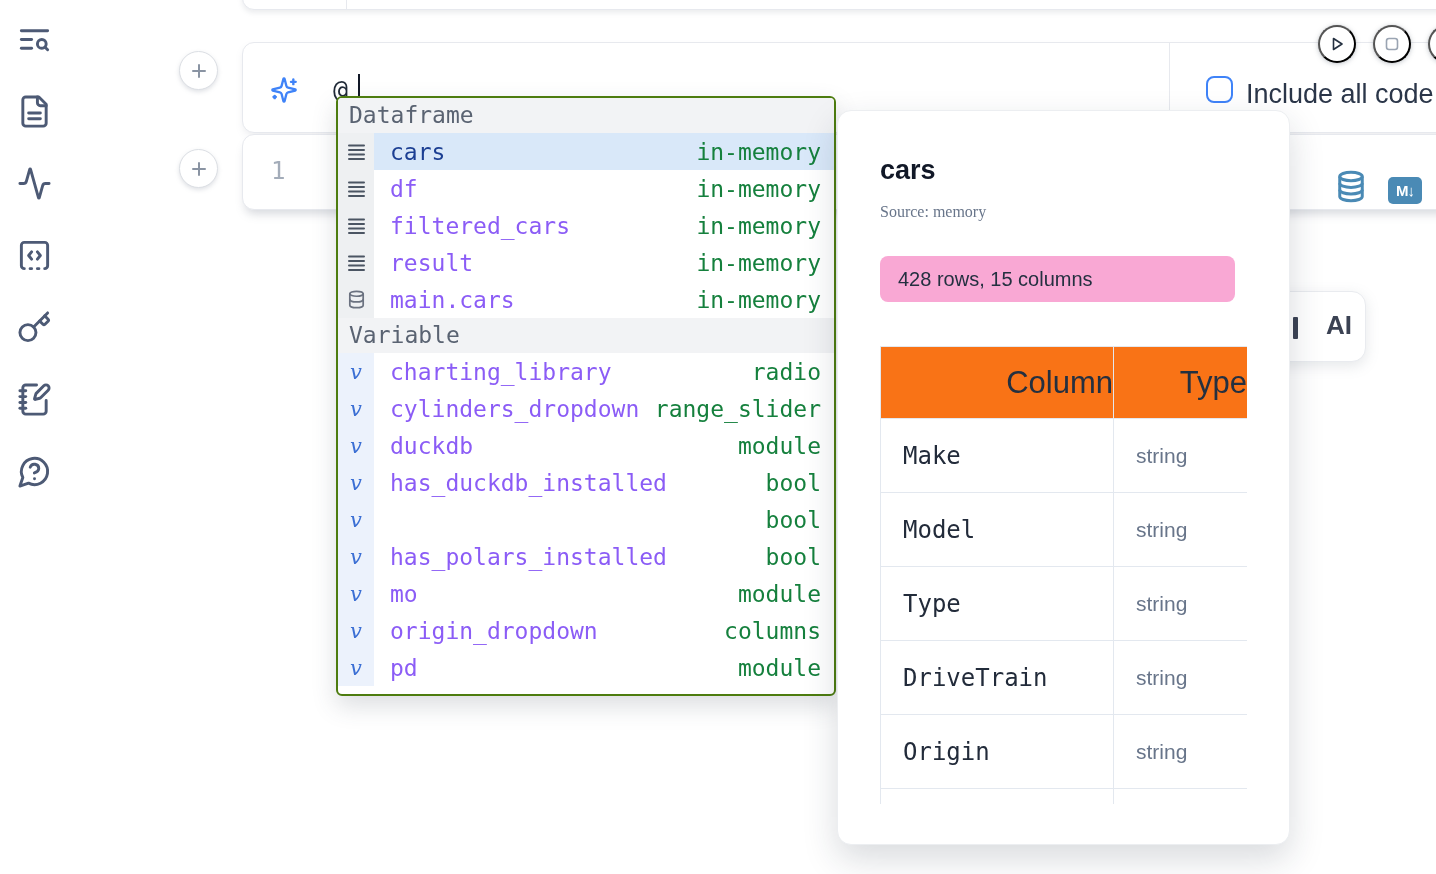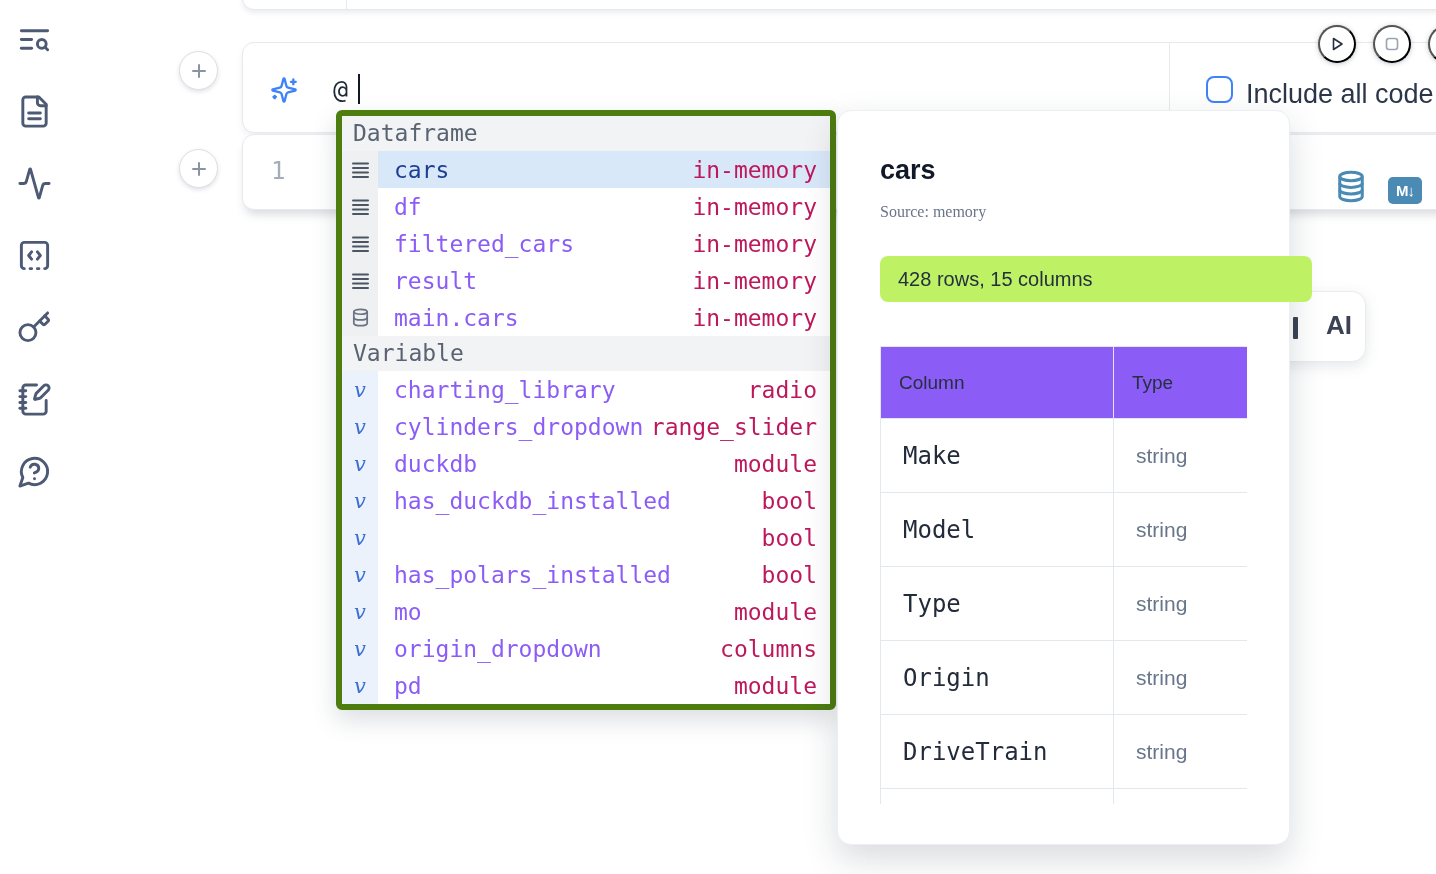--- a/index.html
+++ b/index.html
@@ -50,50 +50,50 @@
     font-weight:bold; font-size:15px; display:flex; align-items:center; justify-content:center;
     letter-spacing:-1px; margin-top:4px; }
 
   
   .add-btn { position:absolute; width:39px; height:39px; border-radius:50%; background:#fff;
     border:1px solid #dcdfe4; box-shadow:0 2px 4px rgba(130,140,155,.25);
     display:flex; align-items:center; justify-content:center; }
   .add-btn svg { width:18px; height:18px; stroke:#8a94a3; stroke-width:2; stroke-linecap:round; }
 
   
-  .dropdown { position:absolute; left:336px; top:110px; width:500px; height:600px;
-    background:#fff; border:6px solid #4d7c0f; border-radius:6px; overflow:hidden; z-index:8;
+  .dropdown { position:absolute; left:336px; top:96px; width:500px; height:600px;
+    background:#fff; border:2px solid #4d7c0f; border-radius:6px; overflow:hidden; z-index:8;
     box-shadow:0 10px 24px rgba(60,70,90,.18); }
   .dd-header { height:35px; line-height:35px; background:#f2f3f5; color:#5a6372;
     font-size:23px; padding-left:11px; }
   .dd-row { height:37px; display:flex; align-items:center; overflow:hidden; background:#fff; }
   .dd-row.selected { background:#d9e8f9; }
   .dd-gutter { width:36px; height:100%; flex:0 0 36px; display:flex; align-items:center;
     justify-content:center; }
   .dd-gutter.kind-df, .dd-gutter.kind-table { background:#eef0f2; }
   .dd-gutter.kind-var { background:#ecf2fc; }
   .dd-gutter svg { width:21px; height:21px; fill:none; stroke-linecap:round; }
   .dd-name { margin-left:16px; font-size:23px; color:#8b5cf6; flex:0 0 auto; white-space:nowrap; }
   .dd-row.selected .dd-name { color:#1c3f93; }
-  .dd-type { margin-left:auto; padding-right:13px; font-size:23px; color:#be185d;
+  .dd-type { margin-left:auto; padding-right:13px; font-size:23px; color:#15803d;
     flex:0 0 auto; white-space:nowrap; }
   .var-glyph { font-family:"DejaVu Serif", serif; font-style:italic; font-size:21px; color:#3b6fd4; }
 
   
   .preview { position:absolute; left:837px; top:110px; width:453px; height:735px;
     background:#fff; border:1px solid #eceef1; border-radius:14px; z-index:10;
     box-shadow:0 14px 34px rgba(30,40,60,.17); padding:44px 42px; }
   .preview-title { font-size:27px; font-weight:bold; color:#111827; }
   .preview-source { margin-top:17px; font-size:16px; color:#68758a;font-family:Liberation Serif, serif; }
-  .preview-badge { margin-top:35px; height:46px; line-height:46px; width:432px;
-    background:#bef264; border-radius:8px; font-size:20px; color:#243040; padding:0 18px; }
+  .preview-badge { margin-top:35px; height:46px; line-height:46px; width:355px;
+    background:#f9a8d4; border-radius:8px; font-size:20px; color:#243040; padding:0 18px; }
   .preview-table-wrap { margin-top:44px; width:367px; height:458px; overflow:hidden; }
   table.schema { border-collapse:collapse; width:367px; table-layout:fixed; }
   table.schema th, table.schema td { border:1px solid #e3e8ef; text-align:left; padding-left:18px; }
-  table.schema th { height:72px; background:#8b5cf6; font-weight:normal; font-size:19px; color:#243040; }
+  table.schema th { height:72px; background:#f97316; font-weight:normal; font-size:31px; color:#243040;text-align:right; }
   table.schema td { height:74px;padding-left:22px; }
   td.col-name { font-size:24px; color:#222b3a; }
   td.col-type { font-size:21px; color:#68758a; }
 
   
   .ai-btn { position:absolute; left:1150px; top:291px; width:216px; height:71px; background:#fff;
     border:1px solid #e9ebef; border-radius:14px; z-index:5;
     box-shadow:0 4px 14px rgba(110,120,135,.18); }
   .ai-btn .clip-stroke { position:absolute; left:142px; top:25px; width:5px; height:22px;
     background:#3b4253; border-radius:1px; }
@@ -361,25 +361,25 @@
           </tr>
           <tr>
             <td class="col-name mono">Model</td>
             <td class="col-type">string</td>
           </tr>
           <tr>
             <td class="col-name mono">Type</td>
             <td class="col-type">string</td>
           </tr>
           <tr>
+            <td class="col-name mono">DriveTrain</td>
+            <td class="col-type">string</td>
+          </tr>
+          <tr>
             <td class="col-name mono">Origin</td>
-            <td class="col-type">string</td>
-          </tr>
-          <tr>
-            <td class="col-name mono">DriveTrain</td>
             <td class="col-type">string</td>
           </tr>
           <tr>
             <td class="col-name mono"></td>
             <td class="col-type"></td>
           </tr>
         </tbody>
     </table>
   </div>
 </div>

